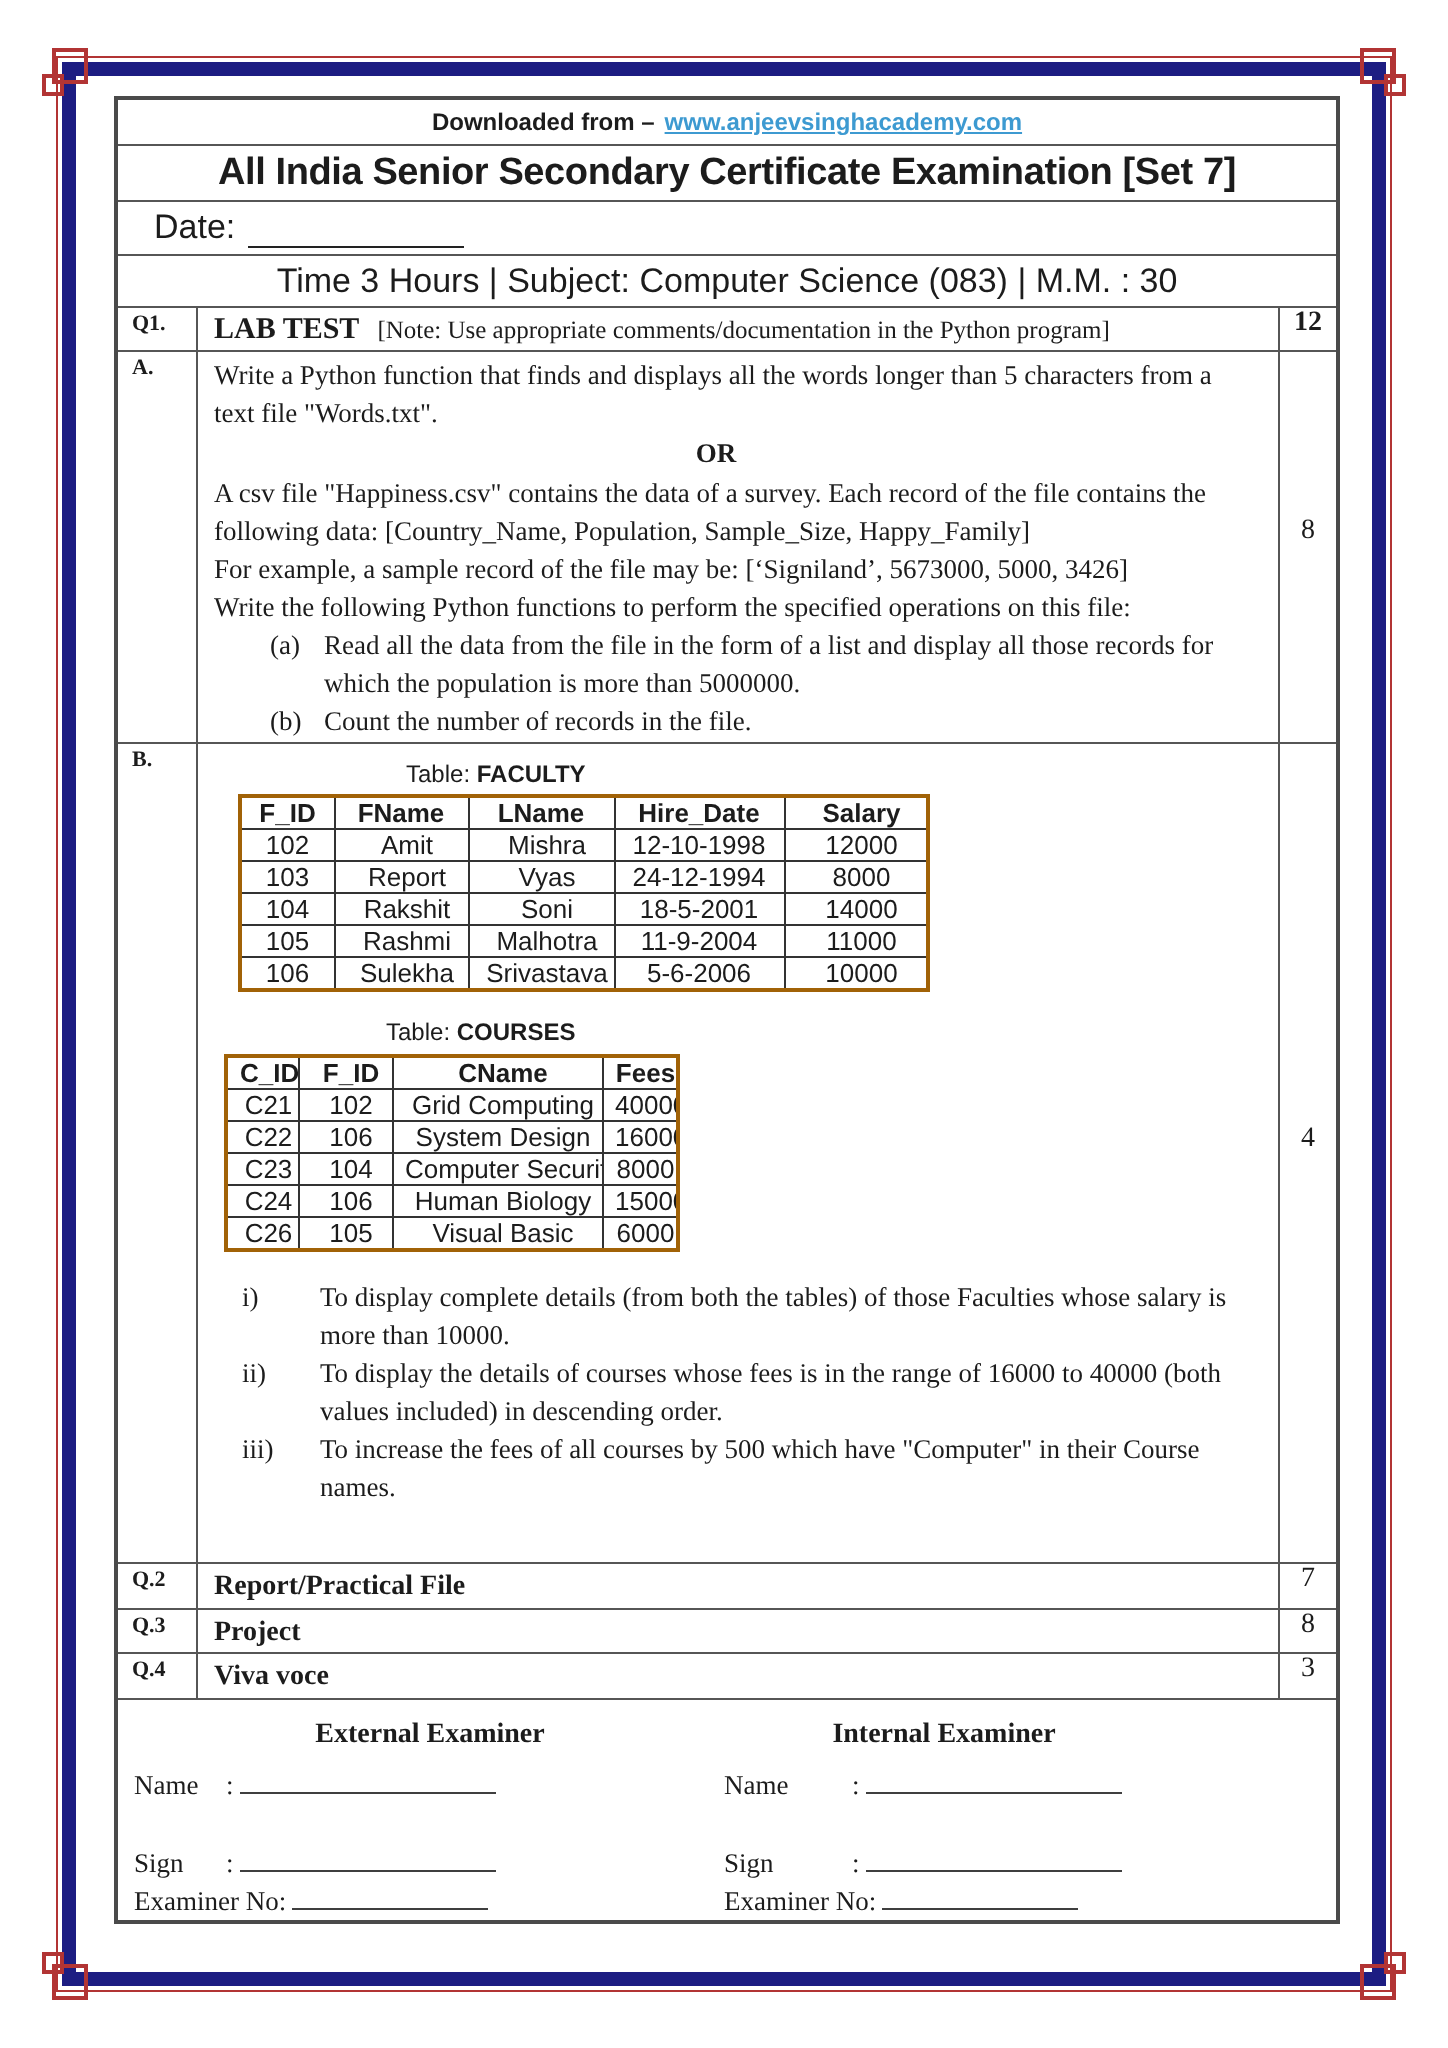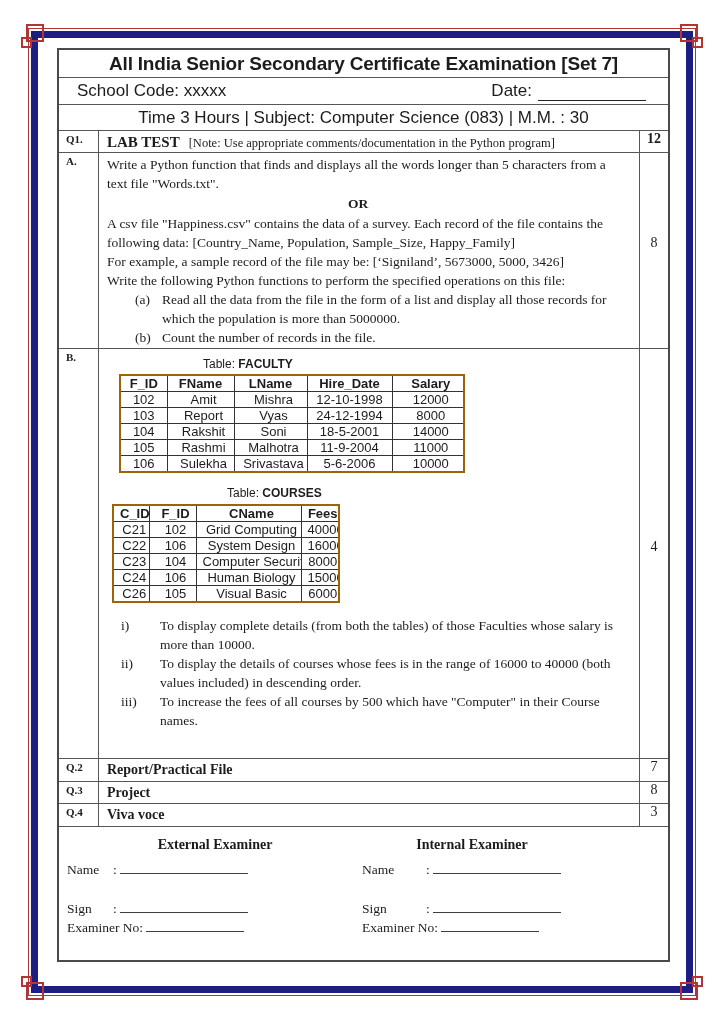--- a/index.html
+++ b/index.html
@@ -52,21 +52,21 @@
   
   .para { max-width:502px; }
   .or-line { font-weight:bold; text-align:center; max-width:502px; margin:1px 0; }
   .sub-item { display:flex; margin-left:28px; max-width:474px; }
   .sub-label { width:27px; flex:none; }
   .sub-text { flex:1; }
 
   
   .tbl-caption { font-family:"Liberation Sans",sans-serif; font-size:12px; margin-top:4px; }
   .cap-faculty { margin-left:96px; }
-  .cap-courses { margin-left:120px; }
+  .cap-courses { margin-left:86px; }
   .tbl-caption b { font-weight:bold; }
   table.data { border-collapse:collapse; font-family:"Liberation Sans",sans-serif; font-size:13px; table-layout:fixed; border:2px solid #a16207; }
   table.data td, table.data th { border:1px solid #333; padding:1px 0 1px 0; line-height:13px; height:15px; overflow:hidden; white-space:nowrap; }
   table.data th { font-weight:bold; }
   .t-faculty { margin-left:12px; width:344px; }
   .t-courses { margin-left:5px;  width:226px; margin-top:1px; }
   .al { text-align:center; padding-left:6px !important; }
   .ac { text-align:center; }
   .queries { margin-top:13px; }
   .q-item { display:flex; margin-left:14px; }
@@ -99,27 +99,30 @@
   <div class="corner c-sm  tl2"></div>
   <div class="corner c-big tr1"></div>
   <div class="corner c-sm  tr2"></div>
   <div class="corner c-big bl1"></div>
   <div class="corner c-sm  bl2"></div>
   <div class="corner c-big br1"></div>
   <div class="corner c-sm  br2"></div>
 
   <div class="sheet">
 
+    <div class="hrow r-downloaded">
+      <span class="prefix">Downloaded from –</span>
+      <a href="#">www.anjeevsinghacademy.com</a>
+    </div>
 
     <div class="hrow r-title">
       <span>All India Senior Secondary Certificate Examination [Set 7]</span>
     </div>
 
     <div class="hrow r-school">
-      <span>School Code: xxxxx</span>
       <span class="date-wrap">
         <span>Date:</span>
         <span class="date-line"></span>
       </span>
     </div>
 
     <div class="hrow r-time">
       <span>Time 3 Hours | Subject: Computer Science (083) | M.M. : 30</span>
     </div>
 

